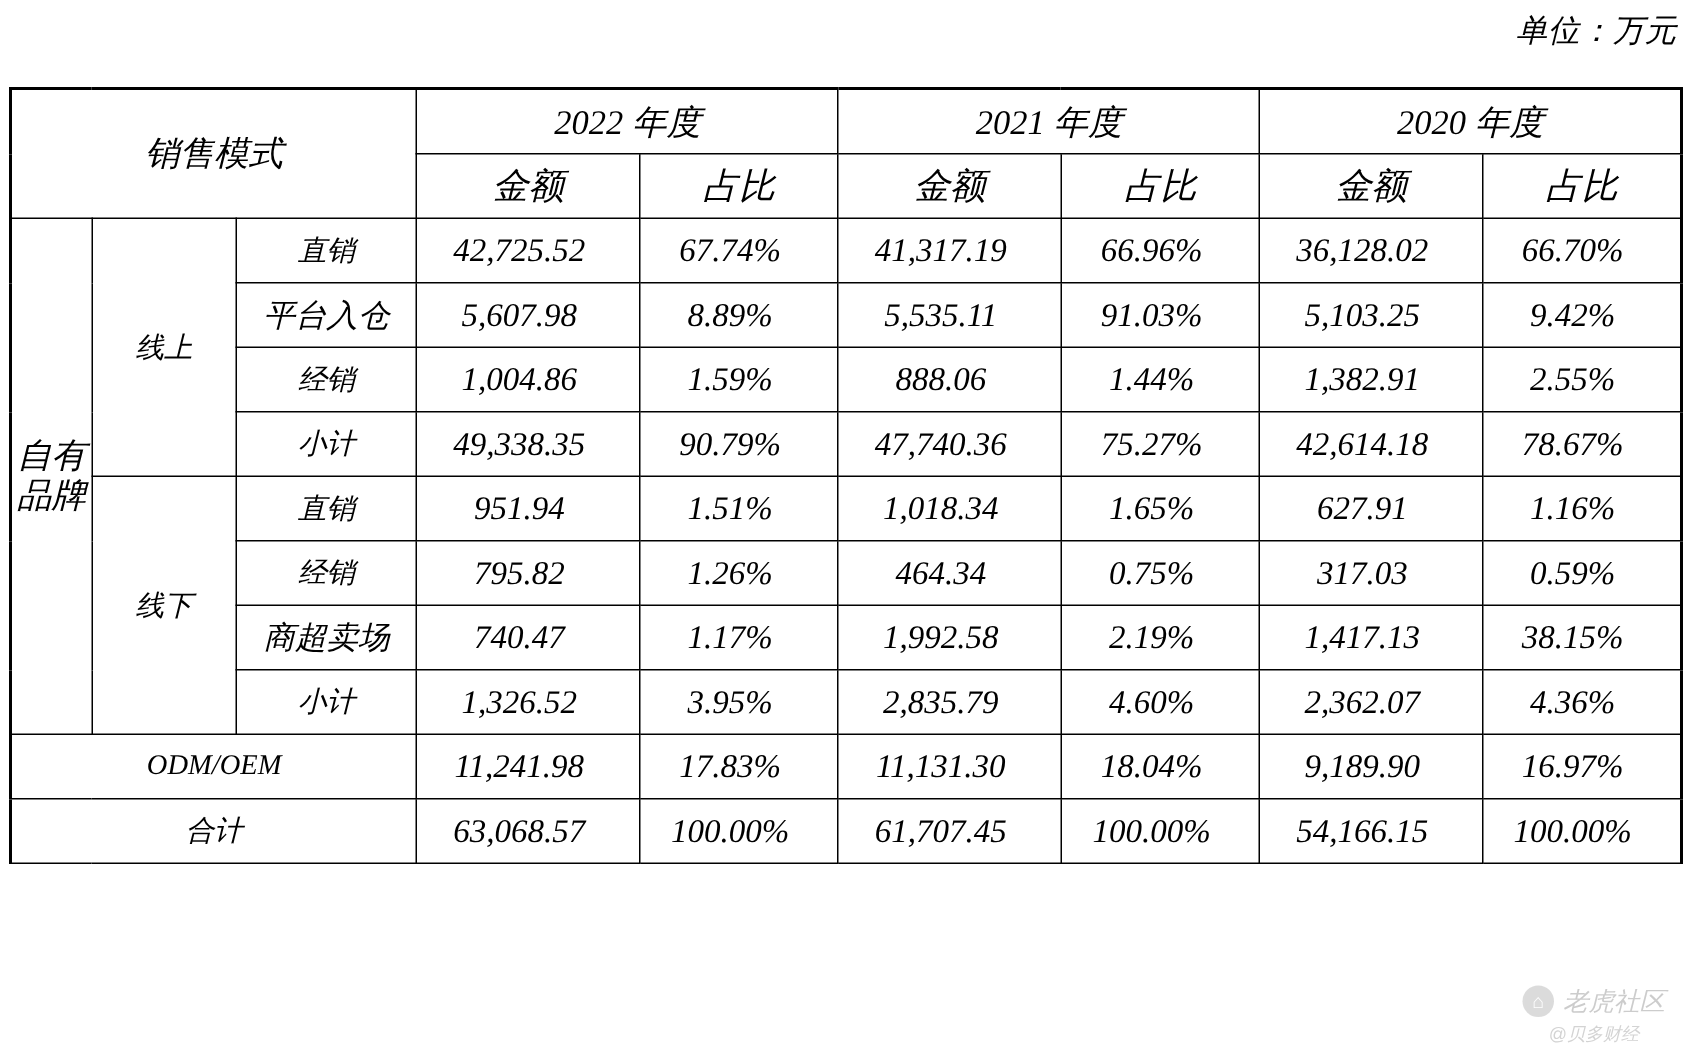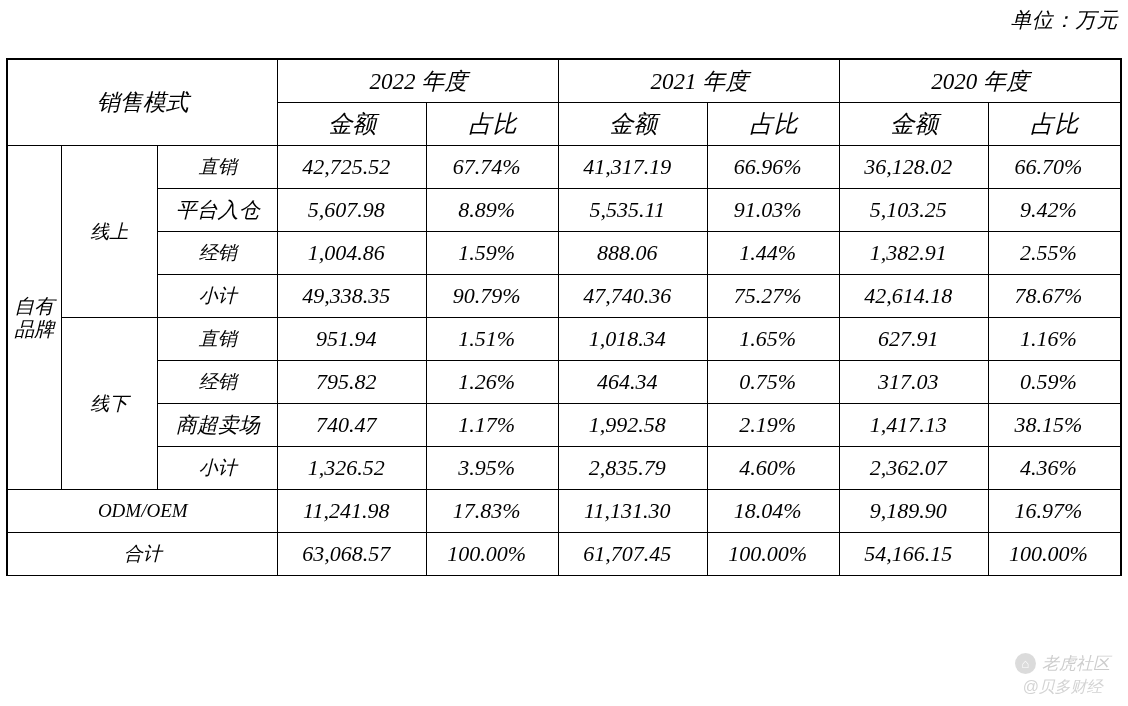--- a/index.html
+++ b/index.html
@@ -60,21 +60,21 @@
   }
   .hdr {
     font-size: 23px;
     font-weight: bold;
   }
   .sub-hdr {
     font-size: 24px;
     font-weight: bold;
   }
   .vert-label {
-    font-size: 20px;
+    font-size: 23px;
     font-weight: bold;
     line-height: 1.15;
     width: 52px;
   }
   .vert-label .stack {
     display: block;
   }
   .rowlabel {
     font-size: 19px;
   }
@@ -114,21 +114,21 @@
     border-radius: 50%;
     background: #b9b9b9;
     color: #ffffff;
     font-size: 13px;
     display: flex;
     align-items: center;
     justify-content: center;
   }
   .wm-sub {
     color: #a8a8a8;
-    font-size: 16px;
+    font-size: 12px;
     font-family: "Liberation Sans", sans-serif;
     margin-top: 2px;
   }
 </style>
 </head>
 <body>
 
 <div class="page">
 
   <div class="unit-line">单位：万元</div>

